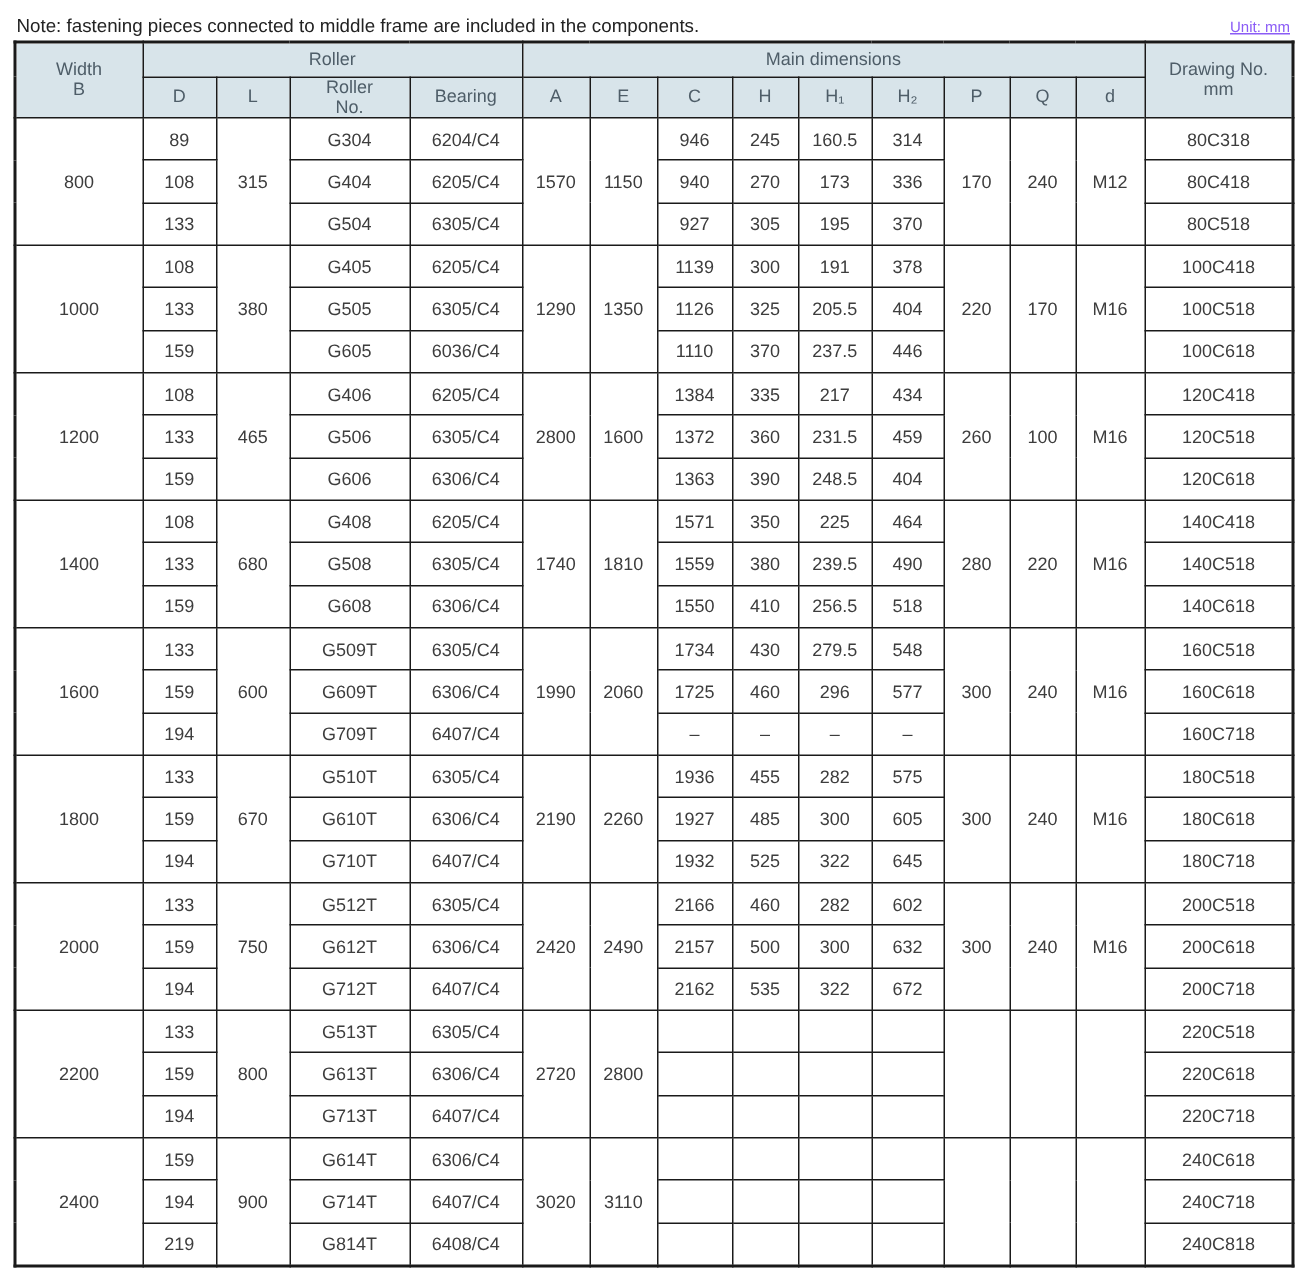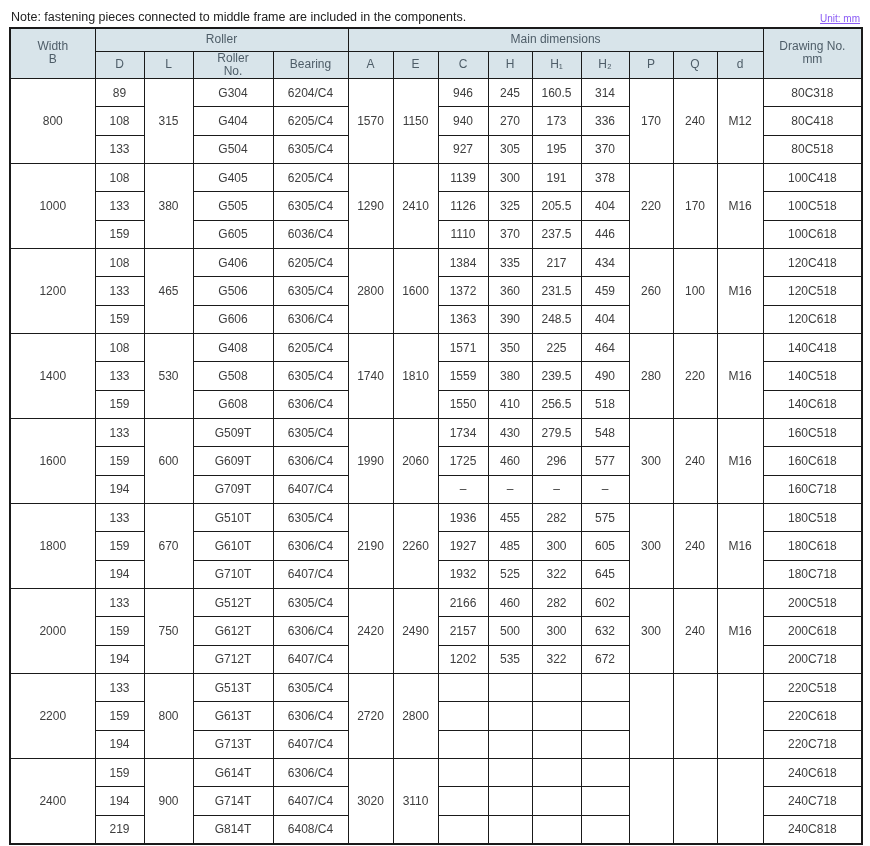--- a/index.html
+++ b/index.html
@@ -157,21 +157,21 @@
           <td>370</td>
           <td>80C518</td>
         </tr>
         <tr>
           <td rowspan="3">1000</td>
           <td>108</td>
           <td rowspan="3">380</td>
           <td>G405</td>
           <td>6205/C4</td>
           <td rowspan="3">1290</td>
-          <td rowspan="3">2410</td>
+          <td rowspan="3">1350</td>
           <td>1139</td>
           <td>300</td>
           <td>191</td>
           <td>378</td>
           <td rowspan="3">220</td>
           <td rowspan="3">170</td>
           <td rowspan="3">M16</td>
           <td>100C418</td>
         </tr>
         <tr>
@@ -227,21 +227,21 @@
           <td>6306/C4</td>
           <td>1363</td>
           <td>390</td>
           <td>248.5</td>
           <td>404</td>
           <td>120C618</td>
         </tr>
         <tr>
           <td rowspan="3">1400</td>
           <td>108</td>
-          <td rowspan="3">530</td>
+          <td rowspan="3">680</td>
           <td>G408</td>
           <td>6205/C4</td>
           <td rowspan="3">1740</td>
           <td rowspan="3">1810</td>
           <td>1571</td>
           <td>350</td>
           <td>225</td>
           <td>464</td>
           <td rowspan="3">280</td>
           <td rowspan="3">220</td>
@@ -366,21 +366,21 @@
           <td>2157</td>
           <td>500</td>
           <td>300</td>
           <td>632</td>
           <td>200C618</td>
         </tr>
         <tr>
           <td>194</td>
           <td>G712T</td>
           <td>6407/C4</td>
-          <td>1202</td>
+          <td>2162</td>
           <td>535</td>
           <td>322</td>
           <td>672</td>
           <td>200C718</td>
         </tr>
         <tr>
           <td rowspan="3">2200</td>
           <td>133</td>
           <td rowspan="3">800</td>
           <td>G513T</td>

